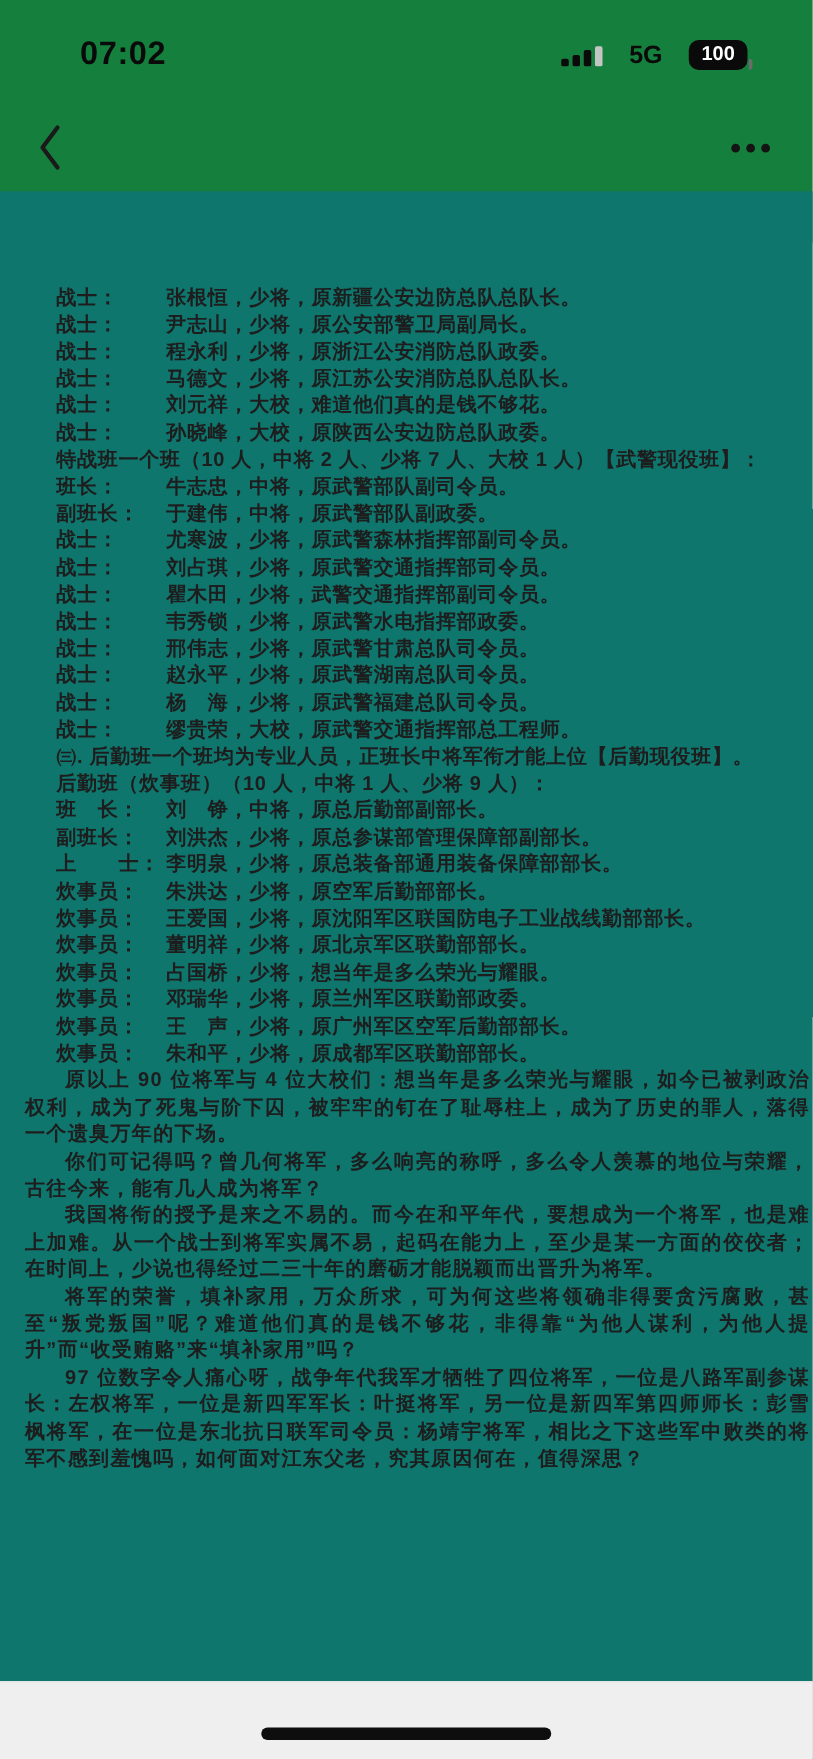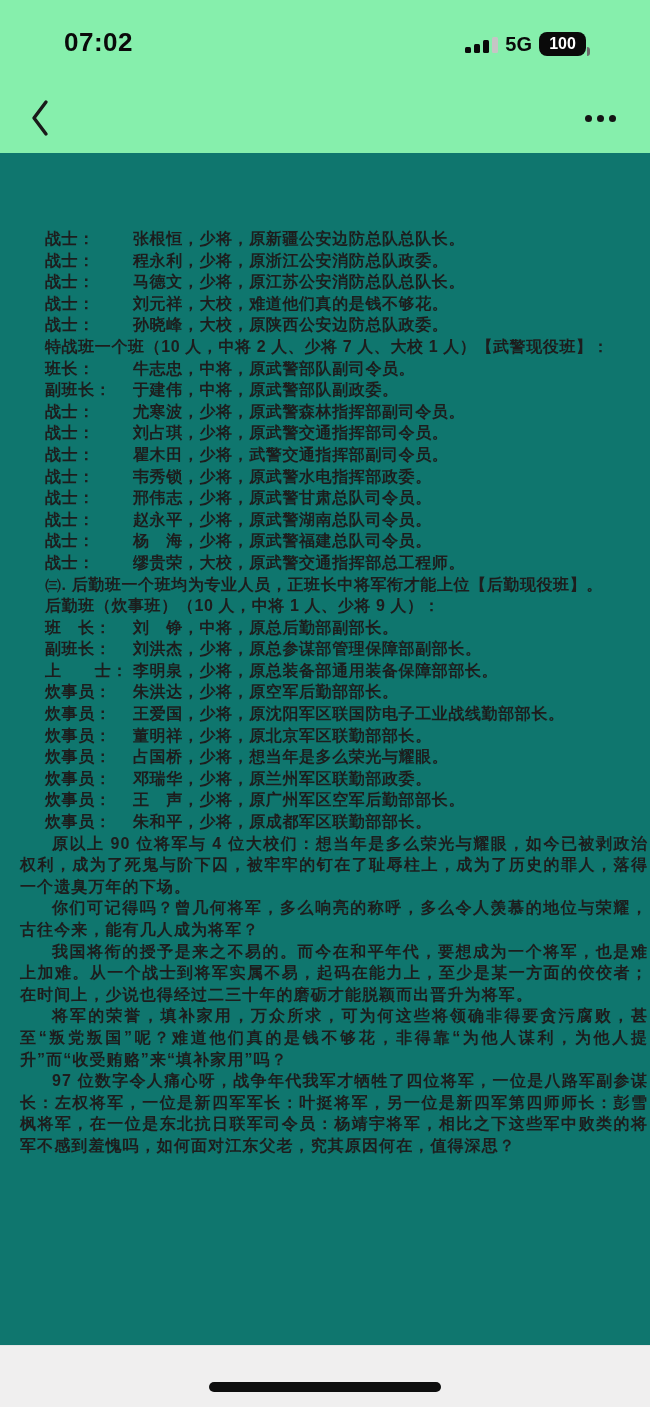--- a/index.html
+++ b/index.html
@@ -7,29 +7,29 @@
     width:650px;height:1407px;position:relative;overflow:hidden;
     background:#ffffff;
     font-family:"Liberation Sans","DejaVu Sans",sans-serif;
     -webkit-font-smoothing:antialiased;
   }
   .screen{position:absolute;inset:0;width:650px;height:1407px;background:#fff;}
 
   
   .chrome{
     position:absolute;top:0;left:0;width:650px;height:195px;
-    background:#86efac;border-bottom:1px solid #e3e2e2;box-sizing:border-box;
+    background:#15803d;border-bottom:1px solid #e3e2e2;box-sizing:border-box;
   }
   .time{
     position:absolute;left:64px;top:27px;
     font-size:26px;font-weight:bold;color:#0a0a0a;letter-spacing:.5px;
   }
   .status-right{
-    position:absolute;right:60px;top:31px;height:26px;
-    display:flex;align-items:center;gap:7px;
+    position:absolute;right:48px;top:31px;height:26px;
+    display:flex;align-items:center;gap:21px;
   }
   .signal{display:flex;align-items:flex-end;gap:3px;height:17px;}
   .signal .bar{width:6px;border-radius:1.5px;background:#0a0a0a;}
   .signal .b1{height:6px;}
   .signal .b2{height:9px;}
   .signal .b3{height:13px;}
   .signal .b4{height:16px;background:#c6c5c5;}
   .net{font-size:20px;font-weight:bold;color:#0a0a0a;}
   .battery{display:flex;align-items:flex-end;}
   .battery-body{
@@ -112,20 +112,23 @@
     </div>
   </div>
 
   <div class="page">
     <div class="doc">
       <div>
   <div class="roster-line">
     <span class="roster-label">战士：</span><span>张根恒，少将，原新疆公安边防总队总队长。</span>
   </div>
 
+  <div class="roster-line">
+    <span class="roster-label">战士：</span><span>尹志山，少将，原公安部警卫局副局长。</span>
+  </div>
 
   <div class="roster-line">
     <span class="roster-label">战士：</span><span>程永利，少将，原浙江公安消防总队政委。</span>
   </div>
 
   <div class="roster-line">
     <span class="roster-label">战士：</span><span>马德文，少将，原江苏公安消防总队总队长。</span>
   </div>
 
   <div class="roster-line">

